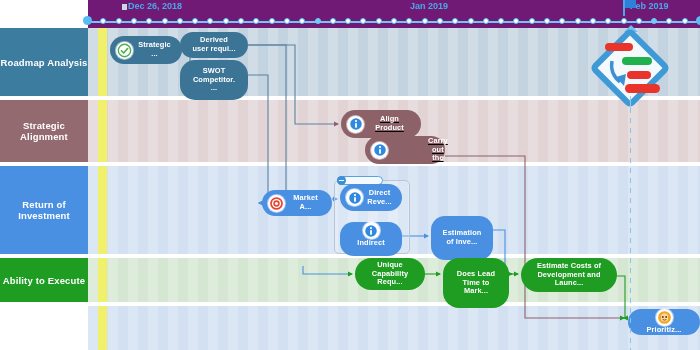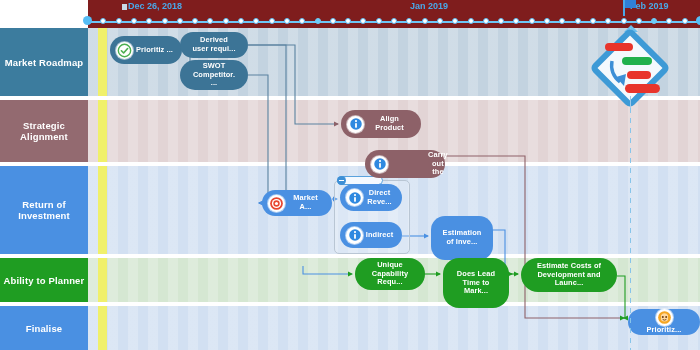--- a/index.html
+++ b/index.html
@@ -4,21 +4,21 @@
 <style>
   html,body{margin:0;padding:0;}
   body{
     width:700px;height:350px;overflow:hidden;
     font-family:"Liberation Sans","DejaVu Sans",sans-serif;
     background:#ffffff;
   }
   #stage{position:relative;width:700px;height:350px;overflow:hidden;background:#fff;}
 
   
-  #timeline{position:absolute;left:88px;top:0;width:612px;height:28px;background:#7f1d1d;}
+  #timeline{position:absolute;left:88px;top:0;width:612px;height:28px;background:#701a75;}
   #timeline .tl-labels{position:absolute;left:0;top:0;width:612px;height:15px;}
   .tl-label{position:absolute;top:1px;font-size:9px;font-weight:bold;color:#4aa8e8;white-space:nowrap;}
   .tl-label .sq{display:inline-block;width:5px;height:6px;background:#c9d9e6;margin-right:1px;vertical-align:-1px;}
   #tl-axis{position:absolute;left:0;top:15px;width:612px;height:13px;}
   #tl-axis .rail{position:absolute;left:0;top:6px;width:612px;height:1.5px;background:#6ec6f5;}
   .tl-dot{position:absolute;top:3px;width:6px;height:6px;border-radius:50%;
           background:#ffffff;border:1.6px solid #5bbbf2;box-sizing:border-box;}
   .tl-dot.filled{background:#6ecbf7;border-color:#6ecbf7;}
   .tl-cap{position:absolute;top:1px;width:9px;height:9px;border-radius:50%;background:#56bdf5;}
 
@@ -49,21 +49,21 @@
 
   
   .node{position:absolute;border-radius:14px;display:flex;align-items:center;
         box-sizing:border-box;padding:0 6px;}
   .node .txt{flex:1;text-align:center;color:#fff;font-size:7.4px;line-height:8.6px;
              font-weight:bold;letter-spacing:.1px;padding:0 2px;}
   .node .badge{width:17px;height:17px;border-radius:50%;background:#fff;
                display:flex;align-items:center;justify-content:center;flex:0 0 auto;
                box-shadow:0 0 0 1px rgba(255,255,255,.55);}
   .node.n-steel{background:#3c7496;}
-  .node.n-mauve{background:#8d6168;}
+  .node.n-mauve{background:#8d6168;text-decoration:underline;}
   .node.n-blue{background:#4a90e2;}
   .node.n-green{background:#1f9d22;}
 
   
   #roi-group{position:absolute;border:1.2px solid #b9c6d4;border-radius:5px;
              background:rgba(255,255,255,.22);box-sizing:border-box;}
   #roi-group-handle{position:absolute;height:9px;border:1.1px solid #5aa2dd;
              border-radius:5px;background:#f4f9ff;box-sizing:border-box;}
   #roi-group-handle .dot{position:absolute;left:-1px;top:-1px;width:9px;height:9px;
              border-radius:50%;background:#3d8fd6;}
@@ -78,49 +78,48 @@
 </head>
 <body>
 
 <div id="stage">
 
   <div id="rows">
       <div class="row" style="top: 28px; height: 68px;">
         <div class="band" style="background: rgb(195, 211, 224);">
           <div class="stripes"></div>
         </div>
-        <div class="label" style="background: rgb(60, 124, 158);">Market Roadmap</div>
+        <div class="label" style="background: rgb(60, 124, 158);">Roadmap Analysis</div>
         <div class="ygate"></div>
       </div>
       <div class="row" style="top: 100px; height: 62px;">
         <div class="band" style="background: rgb(226, 212, 213);">
           <div class="stripes"></div>
         </div>
         <div class="label" style="background: rgb(147, 106, 112);">Strategic Alignment</div>
         <div class="ygate"></div>
       </div>
       <div class="row" style="top: 166px; height: 88px;">
         <div class="band" style="background: rgb(210, 224, 242);">
           <div class="stripes"></div>
         </div>
         <div class="label" style="background: rgb(74, 144, 226);">Return of Investment</div>
         <div class="ygate"></div>
       </div>
       <div class="row" style="top: 258px; height: 44px;">
         <div class="band" style="background: rgb(213, 231, 210);">
           <div class="stripes"></div>
         </div>
-        <div class="label" style="background: rgb(31, 157, 34);">Ability to Planner</div>
+        <div class="label" style="background: rgb(31, 157, 34);">Ability to Execute</div>
         <div class="ygate"></div>
       </div>
       <div class="row" style="top: 306px; height: 44px;">
         <div class="band" style="background: rgb(210, 224, 242);">
           <div class="stripes"></div>
         </div>
-        <div class="label" style="background: rgb(74, 144, 226);">Finalise</div>
         <div class="ygate"></div>
       </div>
     </div>
 
   <svg id="wires" viewBox="0 0 700 350">
     <defs>
       <marker id="ar-steel" markerWidth="5" markerHeight="5" refX="4" refY="2.5" orient="auto">
         <path d="M0,0 L5,2.5 L0,5 z" fill="#5a82a0"></path>
         </marker>
       <marker id="ar-mauve" markerWidth="5" markerHeight="5" refX="4" refY="2.5" orient="auto">
@@ -169,39 +168,39 @@
   </div>
 
   <div id="nodes">
       <div class="node n-steel" style="left: 110px; top: 36px; width: 72px; height: 28px; border-radius: 14px;">
         <div class="badge">
           <svg viewBox="0 0 17 17" width="15" height="15">
             <circle cx="8.5" cy="8.5" r="7" fill="#fff" stroke="#4caf50" stroke-width="1.6"></circle>
             <path d="M5,8.8 L7.5,11.3 L12,6.3" fill="none" stroke="#4caf50" stroke-width="1.9" stroke-linecap="round" stroke-linejoin="round"></path>
           </svg>
         </div>
-        <div class="txt">Prioritiz ...</div>
+        <div class="txt">Strategic ...</div>
       </div>
       <div class="node n-steel" style="left: 180px; top: 32px; width: 68px; height: 26px; border-radius: 13px;">
         <div class="txt">Derived<br>user requi...</div>
       </div>
-      <div class="node n-steel" style="left: 180px; top: 60px; width: 68px; height: 30px; border-radius: 15px;">
+      <div class="node n-steel" style="left: 180px; top: 60px; width: 68px; height: 40px; border-radius: 15px;">
         <div class="txt">SWOT<br>Competitor.<br>...</div>
       </div>
       <div class="node n-mauve" style="left: 341px; top: 110px; width: 80px; height: 28px; border-radius: 14px;">
         <div class="badge">
           <svg viewBox="0 0 17 17" width="14" height="14">
             <circle cx="8.5" cy="8.5" r="7" fill="#2f89e0"></circle>
             <circle cx="8.5" cy="5" r="1.3" fill="#fff"></circle>
             <rect x="7.4" y="7.2" width="2.2" height="6" rx="1.1" fill="#fff"></rect>
           </svg>
         </div>
         <div class="txt">Align<br>Product</div>
       </div>
-      <div class="node n-mauve" style="left: 365px; top: 150px; width: 80px; height: 28px; border-radius: 14px; gap: 38px;">
+      <div class="node n-mauve" style="left: 365px; top: 136px; width: 80px; height: 28px; border-radius: 14px; gap: 38px;">
         <div class="badge">
           <svg viewBox="0 0 17 17" width="14" height="14">
             <circle cx="8.5" cy="8.5" r="7" fill="#2f89e0"></circle>
             <circle cx="8.5" cy="5" r="1.3" fill="#fff"></circle>
             <rect x="7.4" y="7.2" width="2.2" height="6" rx="1.1" fill="#fff"></rect>
           </svg>
         </div>
         <div class="txt">Carry out<br>the</div>
       </div>
       <div class="node n-blue" style="left: 262px; top: 190px; width: 70px; height: 26px; border-radius: 13px;">
@@ -218,21 +217,21 @@
       <div class="node n-blue" style="left: 340px; top: 184px; width: 62px; height: 27px; border-radius: 13.5px;">
         <div class="badge">
           <svg viewBox="0 0 17 17" width="14" height="14">
             <circle cx="8.5" cy="8.5" r="7" fill="#2f89e0"></circle>
             <circle cx="8.5" cy="5" r="1.3" fill="#fff"></circle>
             <rect x="7.4" y="7.2" width="2.2" height="6" rx="1.1" fill="#fff"></rect>
           </svg>
         </div>
         <div class="txt">Direct<br>Reve...</div>
       </div>
-      <div class="node n-blue" style="left: 340px; top: 222px; width: 62px; height: 26px; border-radius: 13.5px;">
+      <div class="node n-blue" style="left: 340px; top: 222px; width: 62px; height: 34px; border-radius: 13.5px; flex-direction: column;">
         <div class="badge">
           <svg viewBox="0 0 17 17" width="14" height="14">
             <circle cx="8.5" cy="8.5" r="7" fill="#2f89e0"></circle>
             <circle cx="8.5" cy="5" r="1.3" fill="#fff"></circle>
             <rect x="7.4" y="7.2" width="2.2" height="6" rx="1.1" fill="#fff"></rect>
           </svg>
         </div>
         <div class="txt">Indirect</div>
       </div>
       <div class="node n-blue" style="left: 431px; top: 216px; width: 62px; height: 44px; border-radius: 14px; justify-content: flex-end;">

